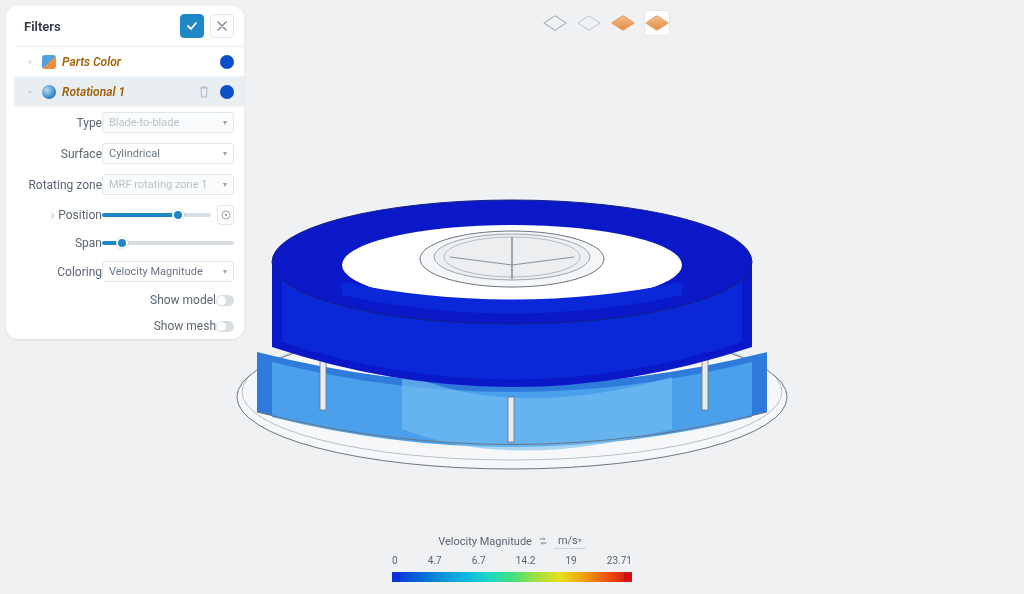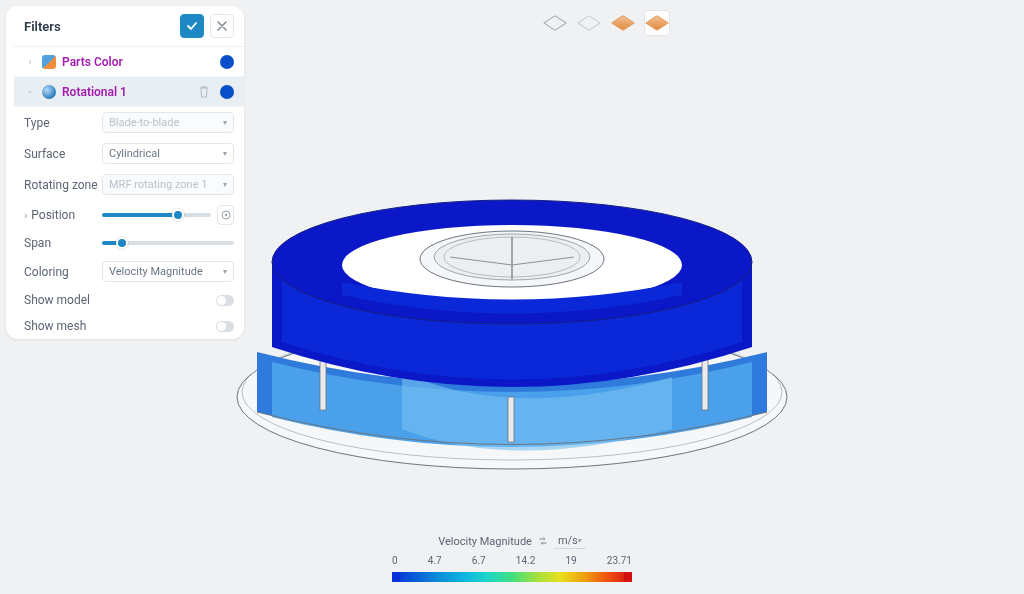--- a/index.html
+++ b/index.html
@@ -60,35 +60,35 @@
   }
   .filter-row .swatch {
     width: 14px; height: 14px; border-radius: 3px;
     background: linear-gradient(135deg,#4fa3e0 50%,#f08c3a 50%);
     margin: 0 6px;
   }
   .filter-row .swatch.single {
     border-radius: 50%;
     background: radial-gradient(circle at 35% 35%, #b7d8f7 0%, #2a7fbf 70%);
   }
-  .filter-row .label { flex: 1; font-weight: 600; color: #a21caf; }
+  .filter-row .label { flex: 1; font-weight: 600; color: #a16207; font-style: italic; }
   .filter-row .dot {
     width: 14px; height: 14px; border-radius: 50%;
     background: #0a4fca;
   }
   .filter-row .trash {
     width: 14px; height: 14px; margin-right: 8px; color: #b6bec8;
   }
   .ctl-row {
     display: flex; align-items: center;
     padding: 5px 10px;
     min-height: 26px;
   }
   .ctl-row .ctl-label {
-    width: 78px; color: #5b6573;
+    width: 78px; color: #5b6573; text-align: right;
   }
   .ctl-row .ctl-label.expand::before {
     content: "›"; display: inline-block; transform: rotate(0deg);
     color: #9aa4b0; margin-right: 4px; font-size: 11px;
   }
   .ctl-row .ctl-field { flex: 1; }
   .select {
     display: flex; align-items: center; justify-content: space-between;
     border: 1px solid #e2e6ea; border-radius: 4px;
     padding: 3px 6px; background: #fff; color: #6b7684;

